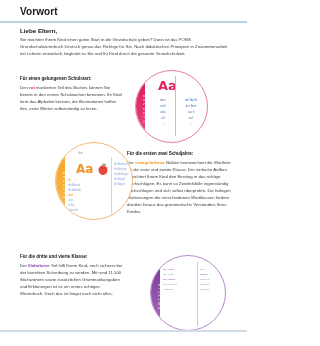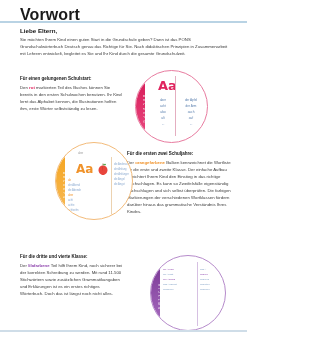--- a/index.html
+++ b/index.html
@@ -6,21 +6,21 @@
   html, body {
     width: 247px; height: 346px;
     background: #ffffff;
     font-family: "Liberation Sans", sans-serif;
     overflow: hidden;
   }
   .page { position: relative; width: 247px; height: 346px; background:#fff; }
 
   .title {
     position: absolute; left: 20px; top: 6px;
-    font-size: 16px; font-weight: bold; color: #1a1a1a;
+    font-size: 10px; font-weight: bold; color: #1a1a1a;
     letter-spacing: .1px;
   }
   .title-rule {
     position: absolute; left: 0px; top: 21px; width: 247px; height: 2px;
     background: #b9d3e4;
   }
   .salutation {
     position: absolute; left: 20px; top: 27px;
     font-size: 6.2px; font-weight: bold; color: #161616;
   }

